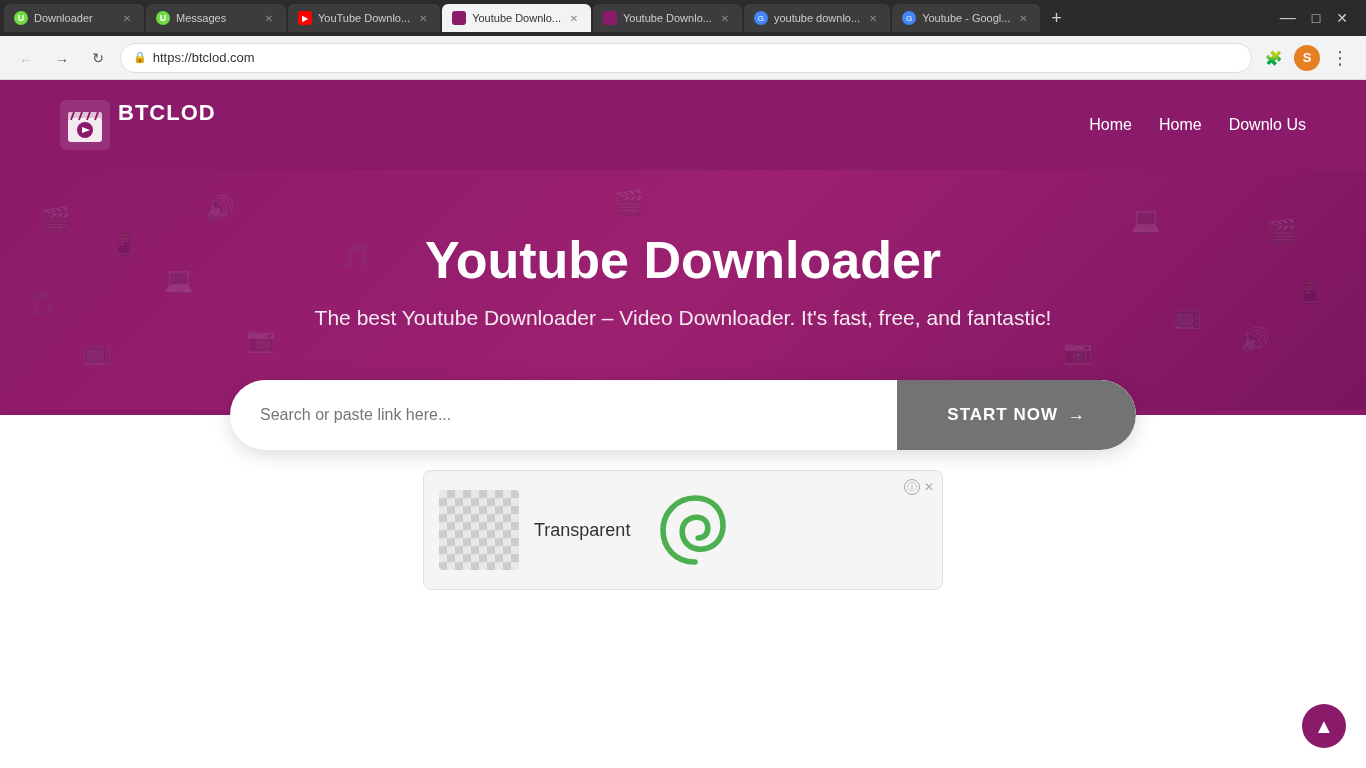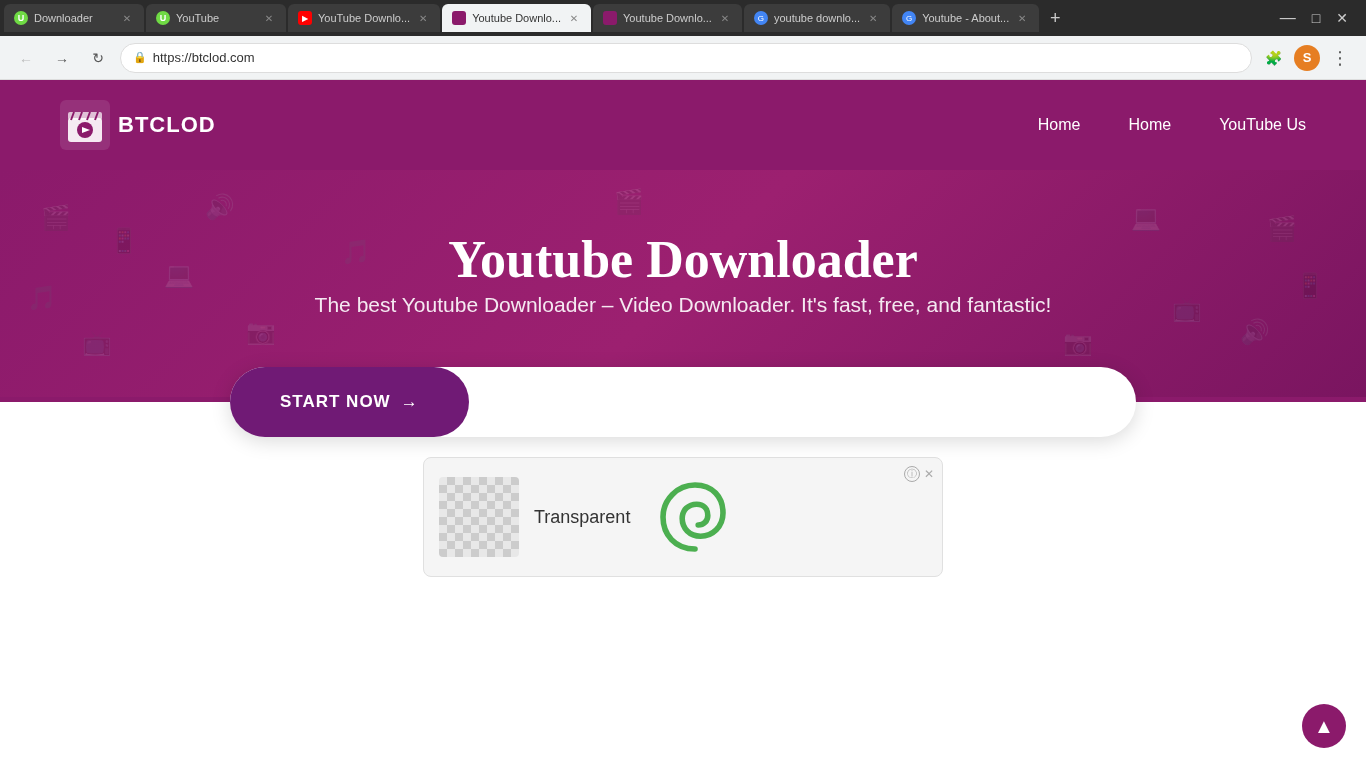--- a/index.html
+++ b/index.html
@@ -24,38 +24,38 @@
     .extensions-area { display: flex; align-items: center; gap: 6px; }
     .ext-btn { width: 28px; height: 28px; border-radius: 50%; display: flex; align-items: center; justify-content: center; color: #555; font-size: 14px; cursor: pointer; }
     .profile-btn { width: 26px; height: 26px; border-radius: 50%; background: #e67e22; color: white; display: flex; align-items: center; justify-content: center; font-size: 13px; font-weight: bold; cursor: pointer; }
     .menu-btn { font-size: 18px; color: #555; cursor: pointer; }
 
     
     .website { width: 100%; }
 
     
     .site-header { background: #8B1A6B; display: flex; align-items: center; justify-content: space-between; padding: 20px 60px; }
-    .logo-area { display: flex; align-items: center; gap: 8px; }
+    .logo-area { display: flex; gap: 8px; }
     .logo-icon { width: 50px; height: 50px; }
     .logo-text { color: white; font-size: 22px; font-weight: bold; letter-spacing: 1px; }
-    .nav-links { display: flex; gap: 48px; }
+    .nav-links { display: flex; gap: 27px; }
     .nav-link { color: white; text-decoration: none; font-size: 16px; cursor: pointer; }
 
     
     .hero { background: linear-gradient(135deg, #8B1A6B 0%, #9c2070 50%, #7a1560 100%); padding: 60px 20px 80px; text-align: center; position: relative; overflow: hidden; }
     .hero-bg-icons { position: absolute; top: 0; left: 0; width: 100%; height: 100%; opacity: 0.12; pointer-events: none; }
     .hero-bg-icon { position: absolute; color: #fff; font-size: 24px; }
-    .hero h1 { color: white; font-size: 52px; font-weight: bold; margin-bottom: 4px; position: relative; z-index: 1; font-family: Liberation Serif, serif; }
+    .hero h1 { color: white; font-size: 52px; font-weight: bold; margin-bottom: 16px; position: relative; z-index: 1; }
     .hero p { color: rgba(255,255,255,0.9); font-size: 21px; position: relative; z-index: 1; }
 
     
     .search-area { display: flex; justify-content: center; margin-top: -30px; padding: 0 230px; position: relative; z-index: 10; }
     .search-box { display: flex; align-items: center; background: white; border-radius: 50px; box-shadow: 0 4px 20px rgba(0,0,0,0.15); width: 100%; overflow: hidden; height: 70px; }
     .search-input { flex: 1; border: none; outline: none; padding: 0 30px; font-size: 16px; color: #999; background: transparent; height: 100%; }
-    .start-btn { background: #701a75; color: white; border: none; padding: 0 50px; height: 100%; font-size: 17px; font-weight: bold; cursor: pointer; border-radius: 0 50px 50px 0; display: flex; align-items: center; gap: 10px; white-space: nowrap; letter-spacing: 1px; }
+    .start-btn { background: #737373; color: white; border: none; padding: 0 50px; height: 100%; font-size: 17px; font-weight: bold; cursor: pointer; border-radius: 0 50px 50px 0; display: flex; align-items: center; gap: 10px; white-space: nowrap; letter-spacing: 1px; }
 
     
     .terms-area { text-align: center; margin-top: 20px; padding: 10px; font-size: 14px; color: #555; }
     .terms-link { color: #8B1A6B; text-decoration: none; }
 
     
     .ad-area { display: flex; justify-content: center; margin-top: 20px; gap: 0; position: relative; }
     .ad-box { width: 520px; height: 120px; background: #f5f5f5; border: 1px solid #e0e0e0; border-radius: 8px; display: flex; align-items: center; padding: 15px; gap: 15px; position: relative; }
     .ad-info { position: absolute; top: 8px; right: 8px; display: flex; gap: 4px; align-items: center; }
     .ad-info-icon { width: 16px; height: 16px; border-radius: 50%; border: 1px solid #aaa; display: flex; align-items: center; justify-content: center; font-size: 10px; color: #aaa; }
@@ -81,21 +81,21 @@
   <div class="tab-bar">
 
     <div class="tab">
       <div class="fav-upwork">U</div>
       <span class="tab-label">Downloader</span>
       <span class="tab-close">✕</span>
     </div>
 
     <div class="tab">
       <div class="fav-upwork">U</div>
-      <span class="tab-label">YouTube</span>
+      <span class="tab-label">Messages</span>
       <span class="tab-close">✕</span>
     </div>
 
     <div class="tab">
       <div class="fav-youtube">▶</div>
       <span class="tab-label">YouTube Downlo...</span>
       <span class="tab-close">✕</span>
     </div>
 
     <div class="tab active">
@@ -111,21 +111,21 @@
     </div>
 
     <div class="tab">
       <div class="fav-google">G</div>
       <span class="tab-label">youtube downlo...</span>
       <span class="tab-close">✕</span>
     </div>
 
     <div class="tab">
       <div class="fav-google">G</div>
-      <span class="tab-label">Youtube - About...</span>
+      <span class="tab-label">Youtube - Googl...</span>
       <span class="tab-close">✕</span>
     </div>
 
     <div class="tab-new">+</div>
 
     <div class="window-controls">
       <span style="color:#ccc;font-size:16px;cursor:pointer;padding:0 6px;">—</span>
       <span style="color:#ccc;font-size:14px;cursor:pointer;padding:0 6px;">□</span>
       <span style="color:#ccc;font-size:14px;cursor:pointer;padding:0 6px;">✕</span>
     </div>
@@ -164,21 +164,21 @@
         <line x1="14" y1="12" x2="11" y2="20" stroke="#8B1A6B" stroke-width="2"></line>
         <line x1="22" y1="12" x2="19" y2="20" stroke="#8B1A6B" stroke-width="2"></line>
         <line x1="30" y1="12" x2="27" y2="20" stroke="#8B1A6B" stroke-width="2"></line>
         <line x1="38" y1="12" x2="35" y2="20" stroke="#8B1A6B" stroke-width="2"></line>
       </svg>
       <span class="logo-text">BTCLOD</span>
     </div>
     <nav class="nav-links">
       <a class="nav-link">Home</a>
       <a class="nav-link">Home</a>
-      <a class="nav-link">YouTube Us</a>
+      <a class="nav-link">Downlo Us</a>
     </nav>
   </div>
 
   <div class="hero">
 
     <div class="hero-bg-icons">
 
       <span class="hero-bg-icon" style="top:15%;left:3%">🎬</span>
       <span class="hero-bg-icon" style="top:25%;left:8%">📱</span>
       <span class="hero-bg-icon" style="top:50%;left:2%">🎵</span>
@@ -195,20 +195,21 @@
       <span class="hero-bg-icon" style="top:70%;right:20%">📷</span>
       <span class="hero-bg-icon" style="top:8%;left:45%">🎬</span>
     </div>
     <h1>Youtube Downloader</h1>
     <p>The best Youtube Downloader – Video Downloader. It's fast, free, and fantastic!</p>
   </div>
 
   <div style="background: linear-gradient(to bottom, #8B1A6B 0px, #8B1A6B 35px, #fff 35px);">
     <div class="search-area">
       <div class="search-box">
+        <input class="search-input" type="text" placeholder="Search or paste link here..." style="">
         <button class="start-btn">
           <span>START NOW</span>
           <span>→</span>
         </button>
       </div>
     </div>
   </div>
 
 
   <div class="ad-area">

